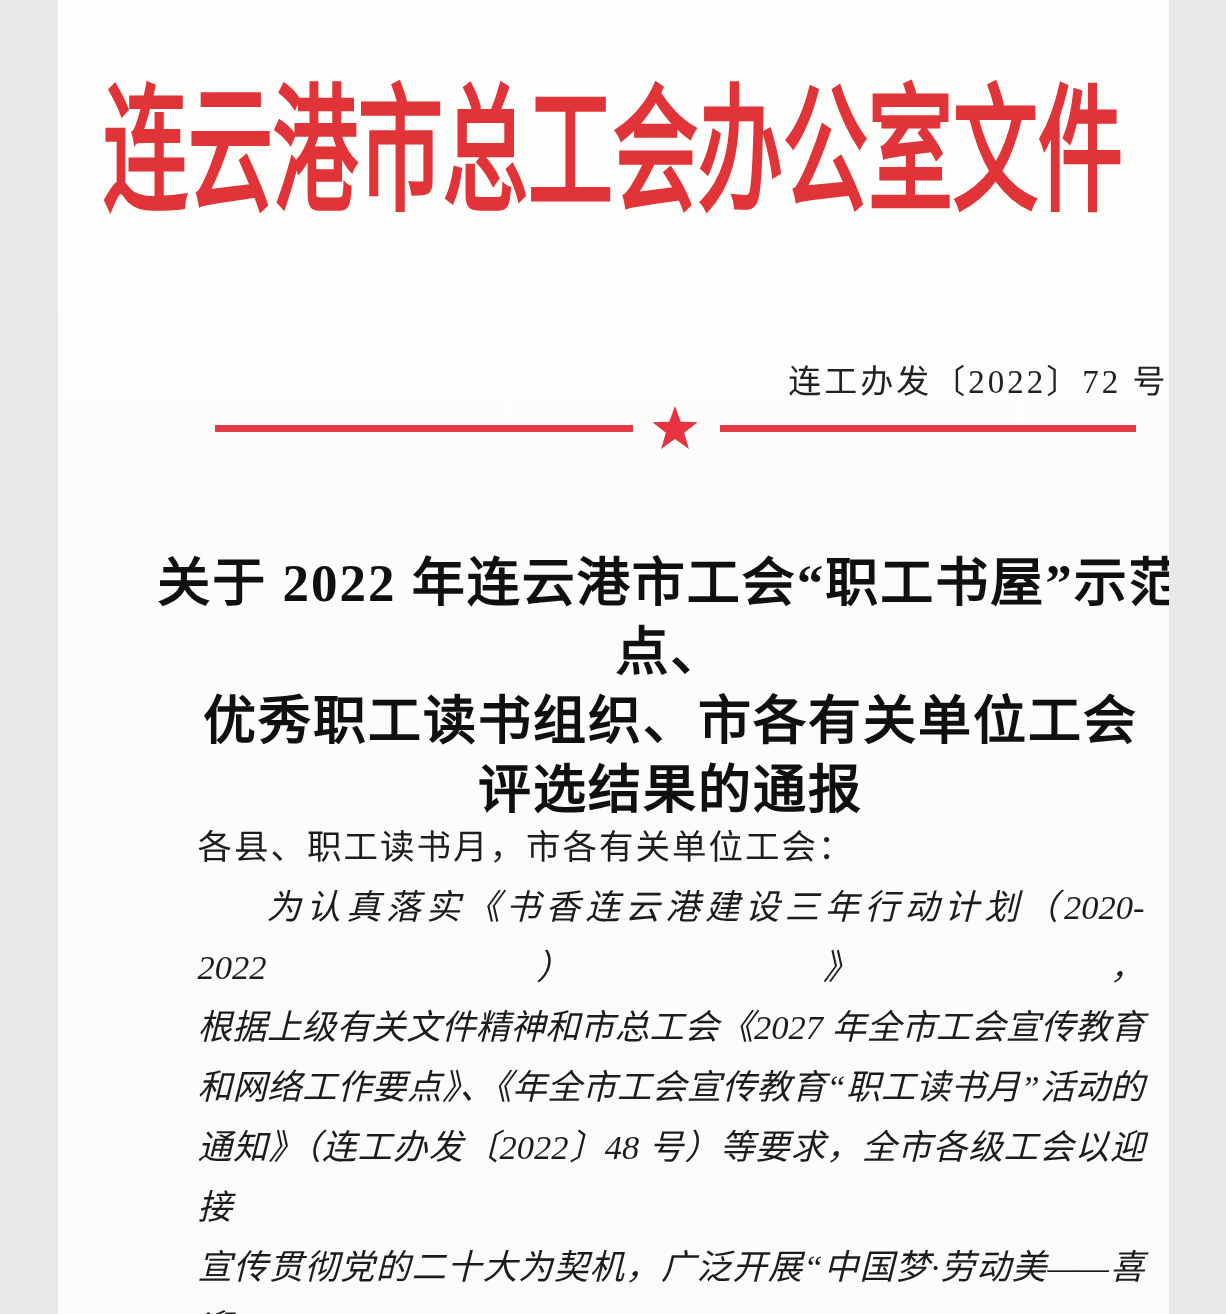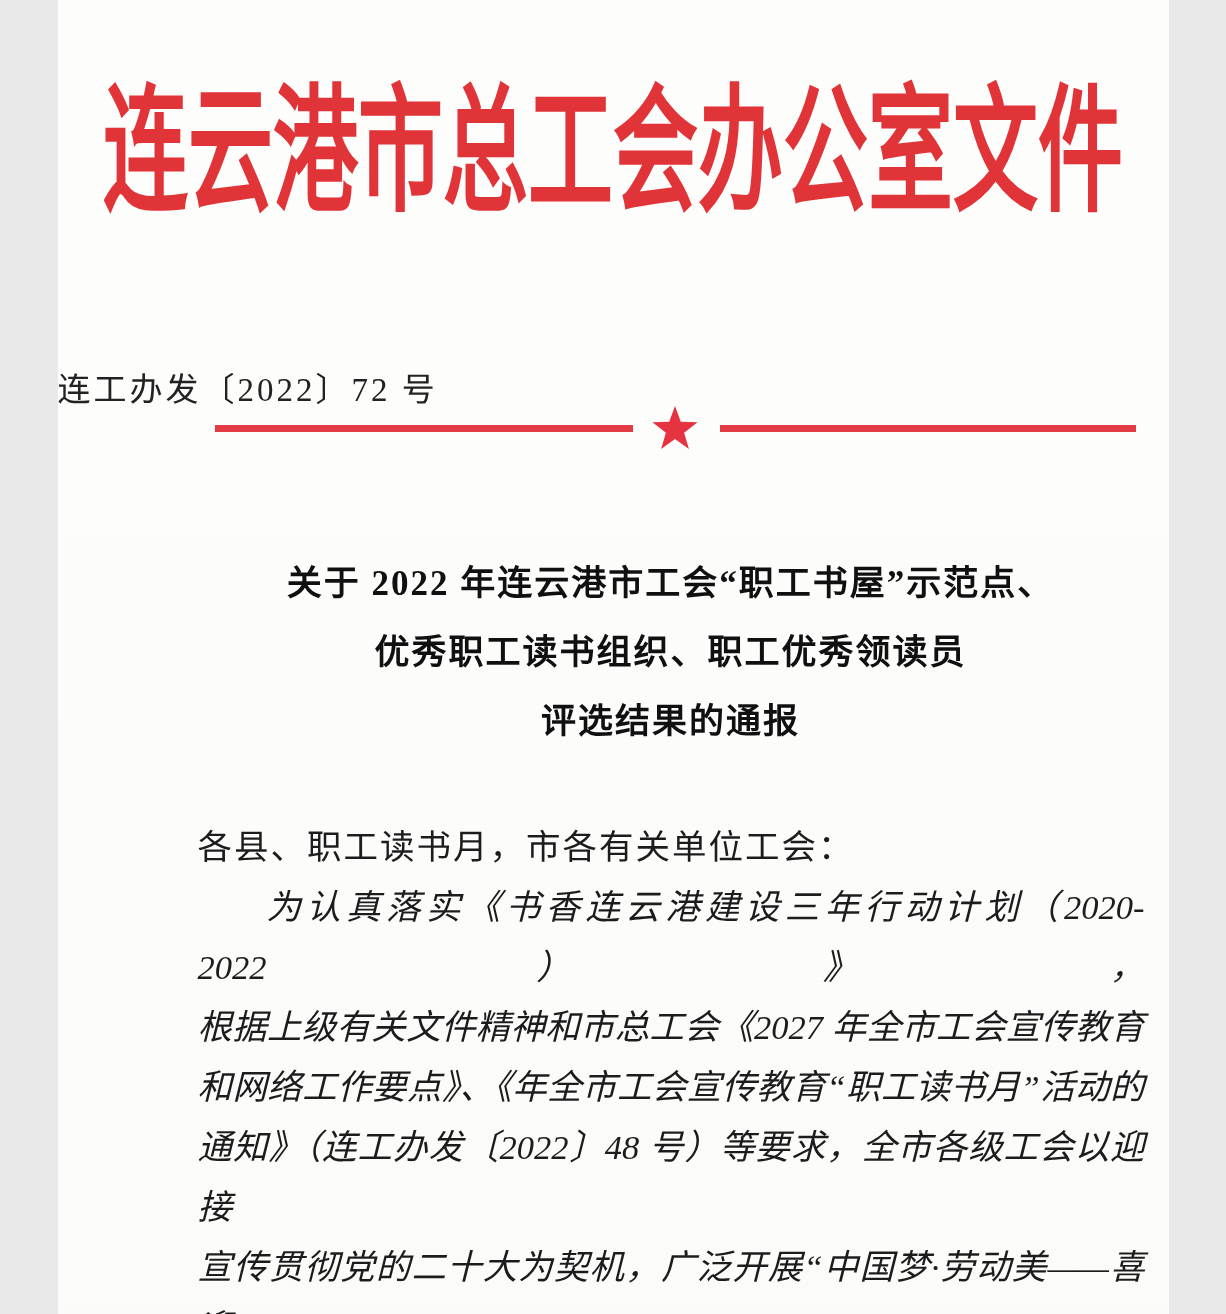--- a/index.html
+++ b/index.html
@@ -43,24 +43,24 @@
     color: var(--header-red);
     letter-spacing: 0px;
     transform: scaleY(1.62);
     transform-origin: top center;
     white-space: nowrap;
   }
 
   
   .doc-number {
     position: absolute;
-    top: 370px;
+    top: 362px;
     left: 0;
     width: 100%;
-    text-align: left;
+    text-align: right;
     font-size: 33px;
     line-height: 40px;
     color: #222;
     letter-spacing: 3px;
   }
 
   
   .divider {
     position: absolute;
     top: 424px;
@@ -86,21 +86,21 @@
   }
   .divider svg { display: block; width: 100%; height: 100%; }
 
   
   .doc-title {
     position: absolute;
     top: 549px;
     left: 63px;
     width: 1100px;
     text-align: center;
-    font-size: 35px;
+    font-size: 53px;
     line-height: 69px;
     font-weight: 700;
     color: #101010;
     letter-spacing: 2px;
   }
 
   
   .body-text {
     position: absolute;
     top: 817px;
@@ -137,21 +137,21 @@
     <div class="star-wrap">
       <svg viewBox="0 0 100 100" aria-hidden="true">
         <polygon points="50,4 62,37 97,38 69,60 79,94 50,73 21,94 31,60 3,38 38,37" fill="#e5333f"></polygon>
       </svg>
     </div>
     <div class="seg seg-right"></div>
   </div>
 
   <div class="doc-title">
       <div class="title-line">关于 2022 年连云港市工会“职工书屋”示范点、</div>
-      <div class="title-line">优秀职工读书组织、职工优秀领读员</div>
+      <div class="title-line">优秀职工读书组织、市各有关单位工会</div>
       <div class="title-line">评选结果的通报</div>
     </div>
 
   <div class="body-text">
     <div class="body-line salutation">各县、职工读书月，市各有关单位工会：</div>
     <div>
         <div class="body-line justify indent">为认真落实《书香连云港建设三年行动计划（2020-2022）》，</div>
         <div class="body-line justify">根据上级有关文件精神和市总工会《2027 年全市工会宣传教育</div>
         <div class="body-line justify">和网络工作要点》、《年全市工会宣传教育“职工读书月”活动的</div>
         <div class="body-line justify">通知》（连工办发〔2022〕48 号）等要求，全市各级工会以迎接</div>

